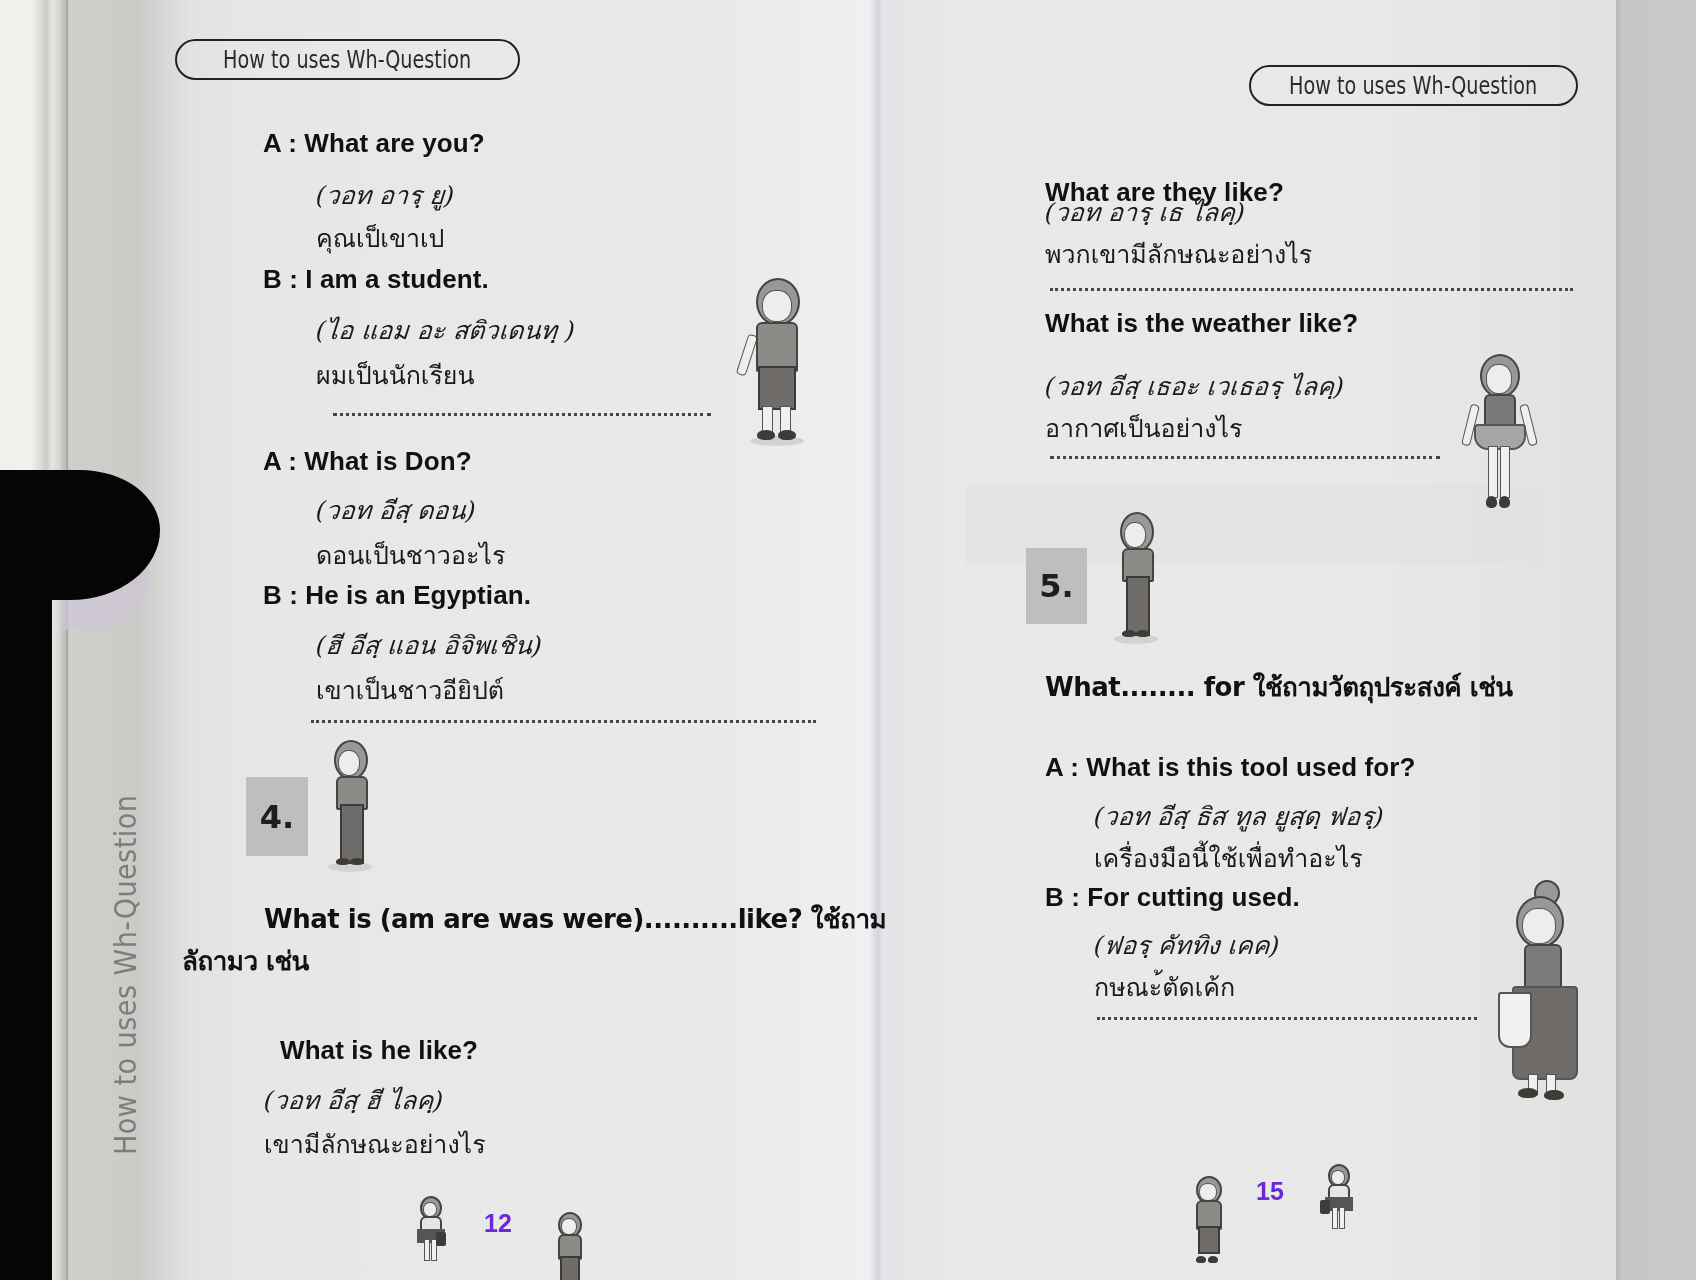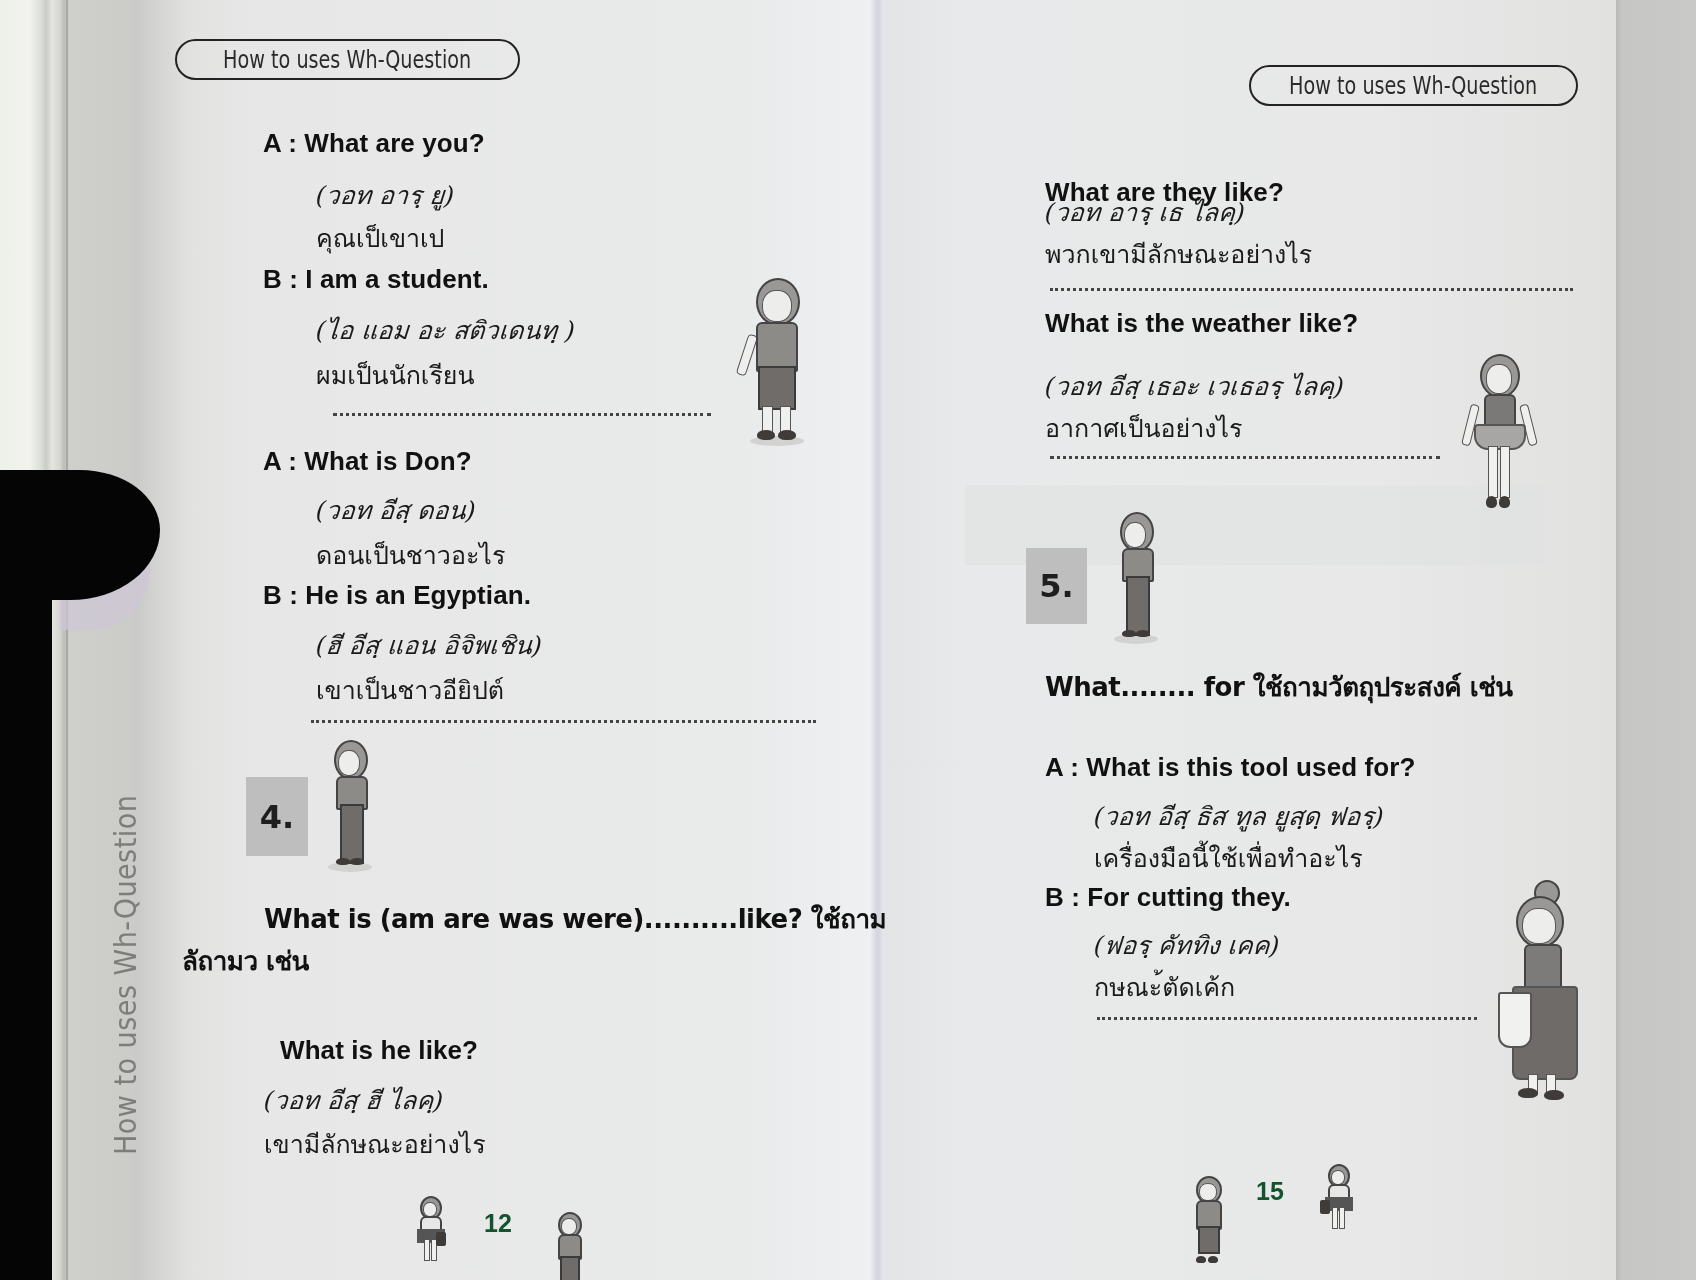--- a/index.html
+++ b/index.html
@@ -53,21 +53,21 @@
   .q { font-size:26px; font-weight:bold; white-space:nowrap; letter-spacing:0.1px; }
   .ph { font-size:25px; font-style:italic; font-family:"DejaVu Serif", serif; color:#1a1a1a; white-space:nowrap; transform:skewX(-4deg); }
   .th { font-size:25px; font-family:"DejaVu Sans", sans-serif; color:#1a1a1a; white-space:nowrap; }
   .dots { border-top:3px dotted #444; height:0; }
   .sec-box {
     background:#bdbebd; font-size:32px; font-weight:bold; color:#1e1e1e;
     display:flex; align-items:center; justify-content:center;
     font-family:"DejaVu Sans", sans-serif;
   }
   .rule-text { font-family:"DejaVu Sans", sans-serif; font-weight:bold; font-size:26px; letter-spacing:-0.5px; white-space:nowrap; color:#111; }
-  .pageno { font-size:25px; font-weight:bold; color:#14532d; }
+  .pageno { font-size:25px; font-weight:bold; color:#6d28d9; }
   .ghost-box { background:#dedfdf; }
   
   .fig { position:absolute; }
   .fig .head { position:absolute; border-radius:50%; background:#9a9896; border:2px solid #444; }
   .fig .face { position:absolute; border-radius:45%; background:#ededec; border:1px solid #555; }
   .fig .torso { position:absolute; background:#8d8b88; border:2px solid #444; border-radius:6px 6px 2px 2px; }
   .fig .legs { position:absolute; background:#6f6c69; border:2px solid #3b3b3b; }
   .fig .legs-light { position:absolute; background:#f0f0ef; border:1px solid #555; }
   .fig .skirt { position:absolute; background:#a8a6a4; border:2px solid #555; }
   .fig .shoe { position:absolute; background:#3e3b39; border-radius:50% 50% 40% 40%; }
@@ -218,21 +218,21 @@
 <div class="abs rule-text" style="left:1045px;top:666px;">What........ for ใช้ถามวัตถุประสงค์ เช่น</div>
 
 <div class="abs q" style="left:1045px;top:752px;">
   <span>A :</span>
   <span>What is this tool used for?</span>
 </div>
 <div class="abs ph" style="left:1094px;top:796px;">(วอท อีสฺ ธิส ทูล ยูสฺดฺ ฟอรฺ)</div>
 <div class="abs th" style="left:1094px;top:838px;">เครื่องมือนี้ใช้เพื่อทำอะไร</div>
 <div class="abs q" style="left:1045px;top:882px;">
   <span>B :</span>
-  <span>For cutting they.</span>
+  <span>For cutting used.</span>
 </div>
 <div class="abs ph" style="left:1094px;top:925px;">(ฟอรฺ คัททิง เคค)</div>
 <div class="abs th" style="left:1094px;top:967px;">กษณะ้ตัดเค้ก</div>
 <div class="abs dots" style="left:1097px;top:1017px;width:380px;"></div>
 
 <div class="fig" style="left:1494px;top:880px;width:90px;height:222px;">
   <div class="head" style="left:40px;top:0px;width:22px;height:22px;"></div>
   <div class="head" style="left:22px;top:16px;width:44px;height:48px;"></div>
   <div class="face" style="left:28px;top:28px;width:32px;height:34px;"></div>
   <div class="torso" style="left:30px;top:64px;width:34px;height:46px;background:#7d7b79;"></div>

